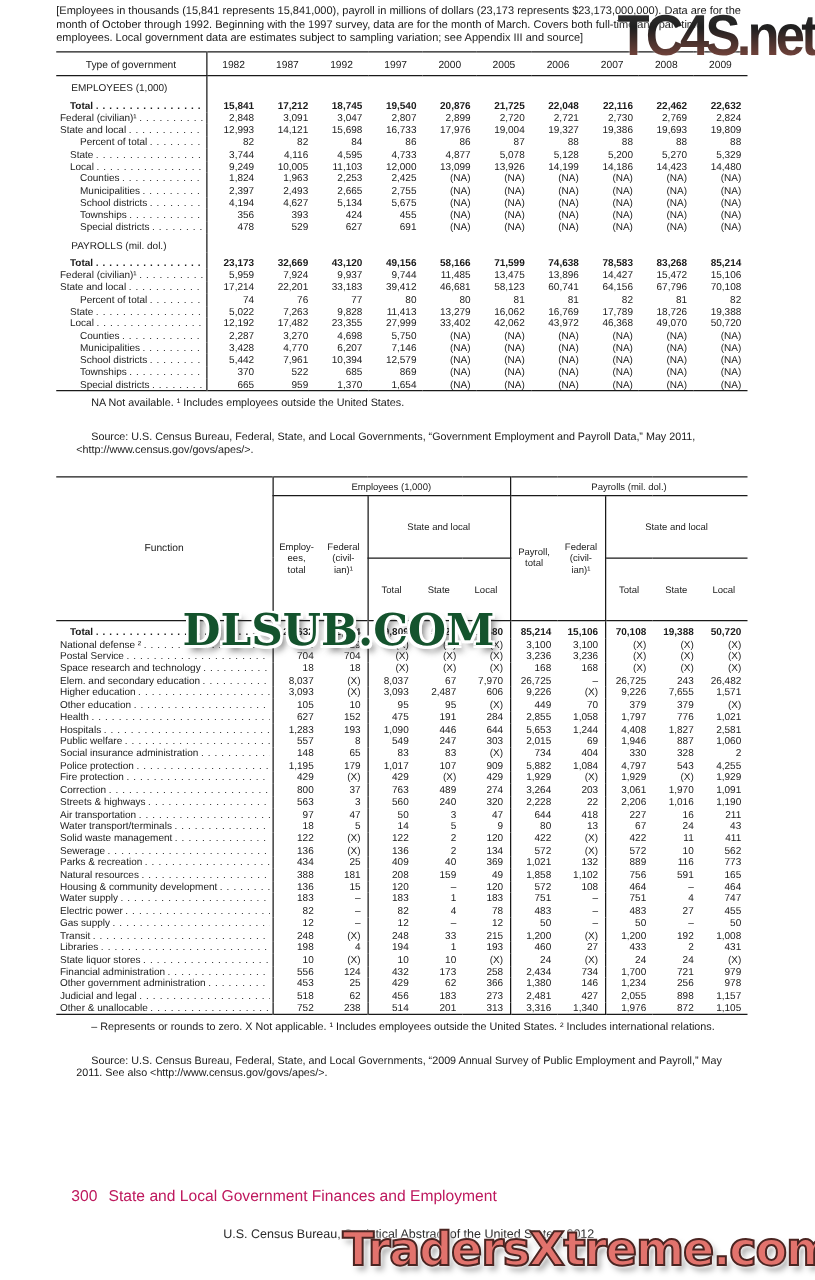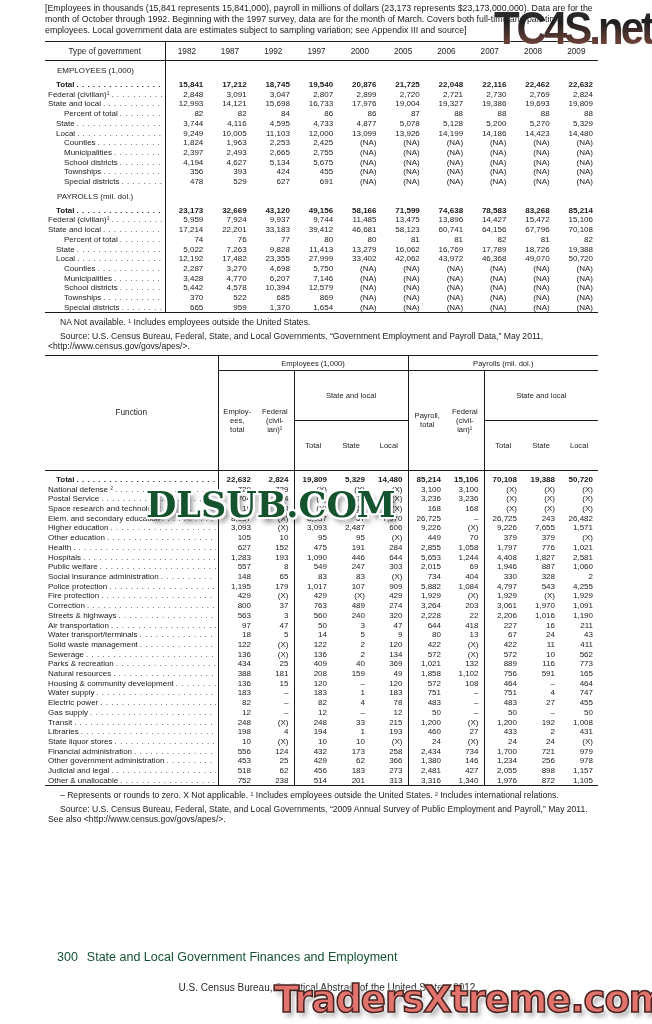--- a/index.html
+++ b/index.html
@@ -32,25 +32,25 @@
   .b{font-weight:bold;}
   .i0{padding-left:3px;}.i1{padding-left:11px;}.i2{padding-left:19px;}
   .sec-lbl{padding-left:12px;}
 
   #t462 th{font-size:7.6px;line-height:9px;text-align:center;vertical-align:middle;white-space:pre-line;}
   #t462 th.fnh{font-size:8.2px;}
   #t462 .grph{padding:3px 0 2px;}
   #t462 .subh{padding:20px 1px;}
   #t462 tr.topline td{border-top:1px solid #1a1a1a;}
 
-  .footnote{font-size:8.6px;line-height:10.5px;margin:3px;text-indent:12px;}
+  .footnote{font-size:8.6px;line-height:10.5px;margin:16px;text-indent:12px;}
   .footnote.first{margin-top:4px;}
 
   .page-footer{position:absolute;left:57px;right:55px;top:950px;}
-  .footer-line1{font-size:12.5px;color:#14532d;}
+  .footer-line1{font-size:12.5px;color:#be185d;}
   .footer-line1 .pgnum{margin-right:9px;}
   .footer-line2{text-align:center;font-size:10px;color:#2b2b2b;margin-top:18px;}
 
   
   .wm{position:absolute;z-index:10;pointer-events:none;white-space:nowrap;}
   .wm-top{top:2px;right:0;font-family:"Liberation Sans",sans-serif;font-weight:900;
           font-size:42px;letter-spacing:-3px;
           background:linear-gradient(180deg,#3a3a3a 0%,#1f1f1f 38%,#6b4038 78%,#8a5a50 100%);
           -webkit-background-clip:text;background-clip:text;color:transparent;
           transform:scaleY(1.1);transform-origin:top right;
@@ -457,21 +457,21 @@
               <td class="num">(NA)</td>
             </tr>
             <tr>
               <td class="lbl vline i2">
                 <span class="lbl-flex">
                   <span class="t">School districts</span>
                   <span class="dots"></span>
                 </span>
               </td>
               <td class="num">5,442</td>
-              <td class="num">4,578</td>
+              <td class="num">7,961</td>
               <td class="num">10,394</td>
               <td class="num">12,579</td>
               <td class="num">(NA)</td>
               <td class="num">(NA)</td>
               <td class="num">(NA)</td>
               <td class="num">(NA)</td>
               <td class="num">(NA)</td>
               <td class="num">(NA)</td>
             </tr>
             <tr>

